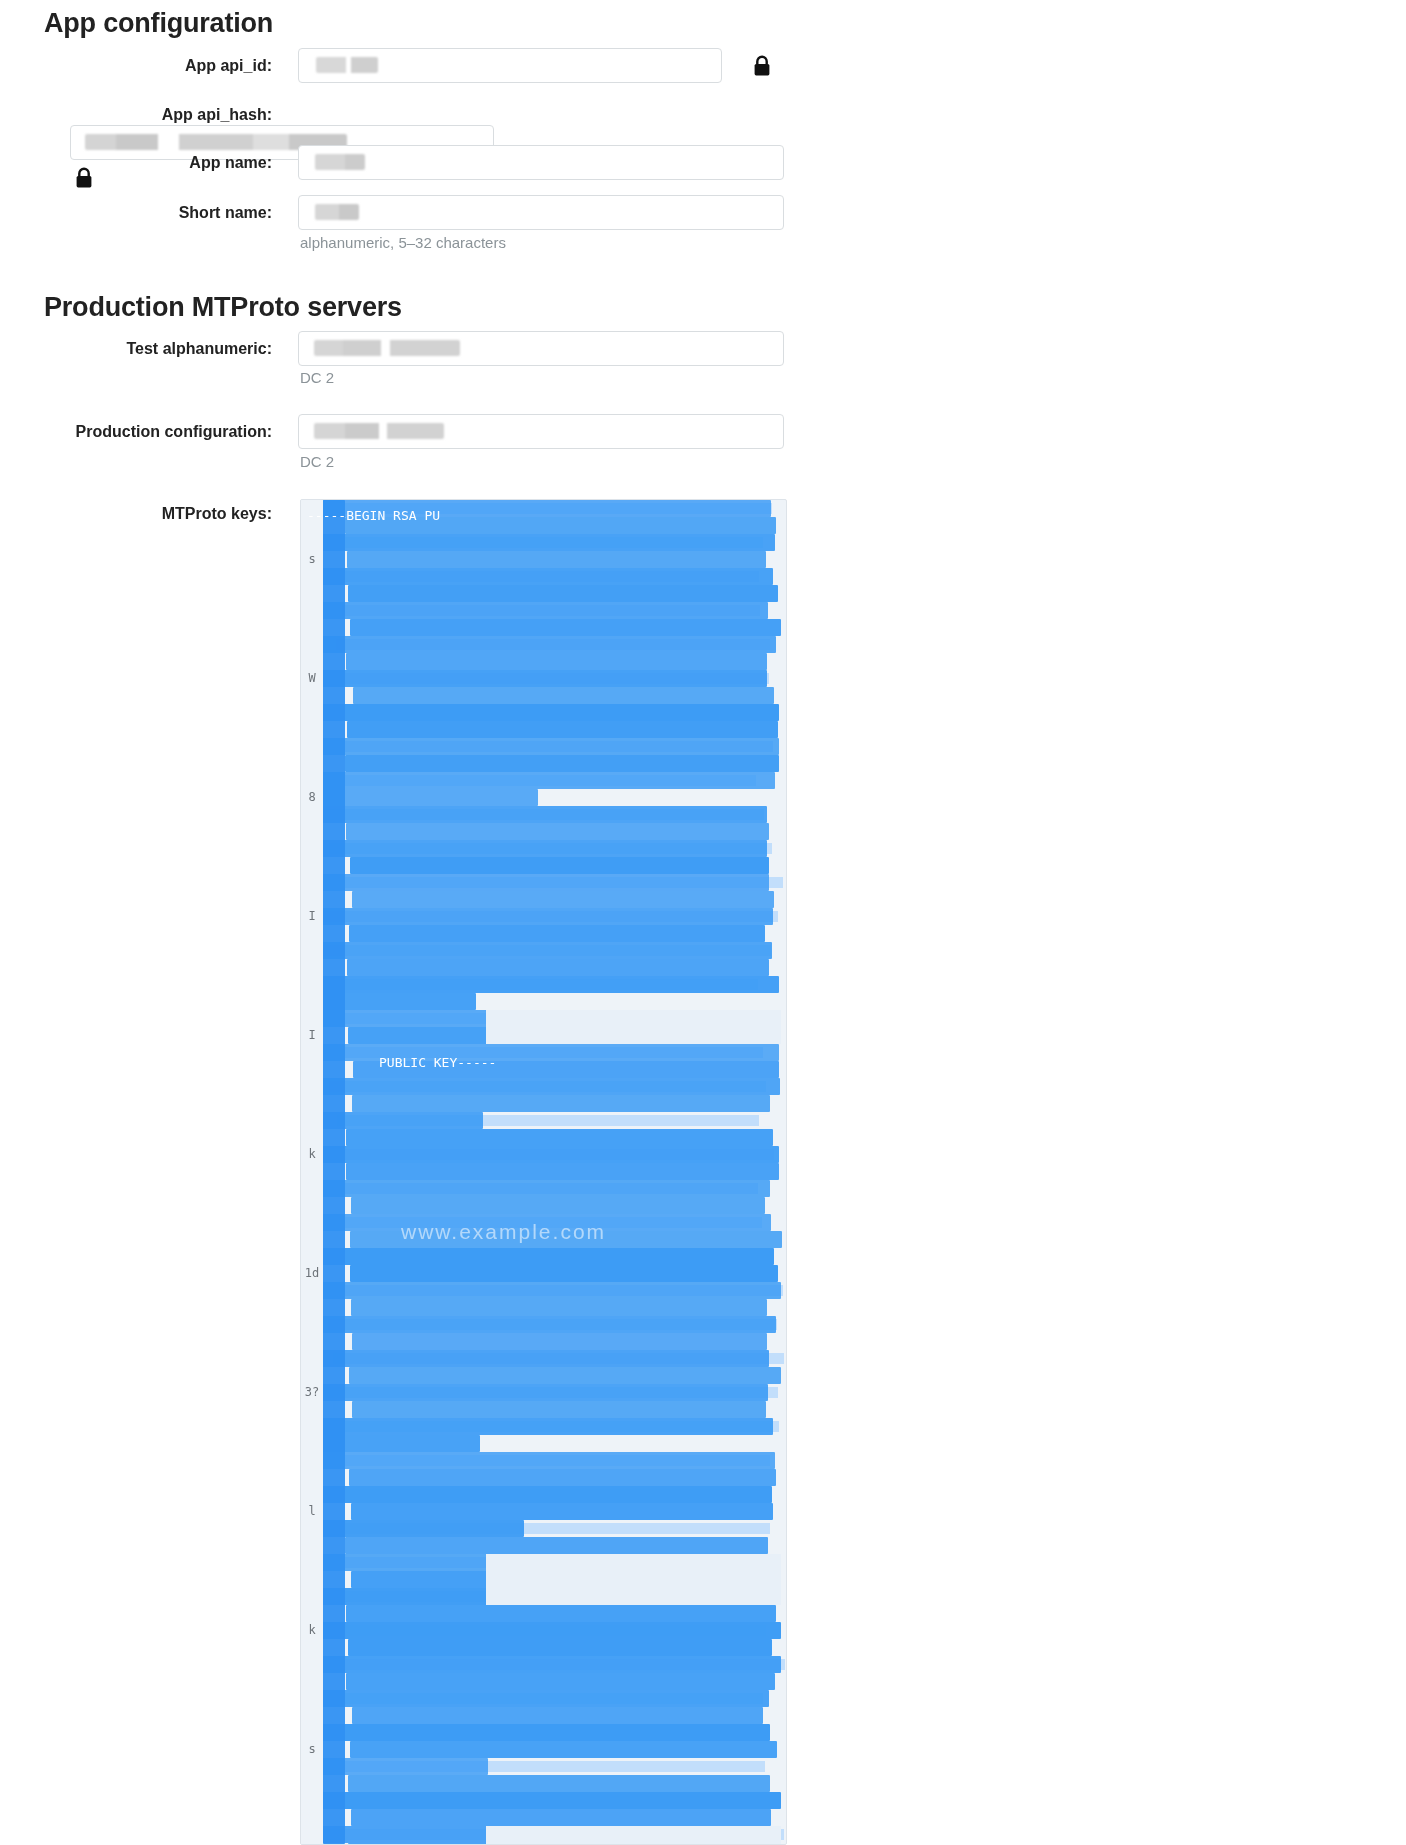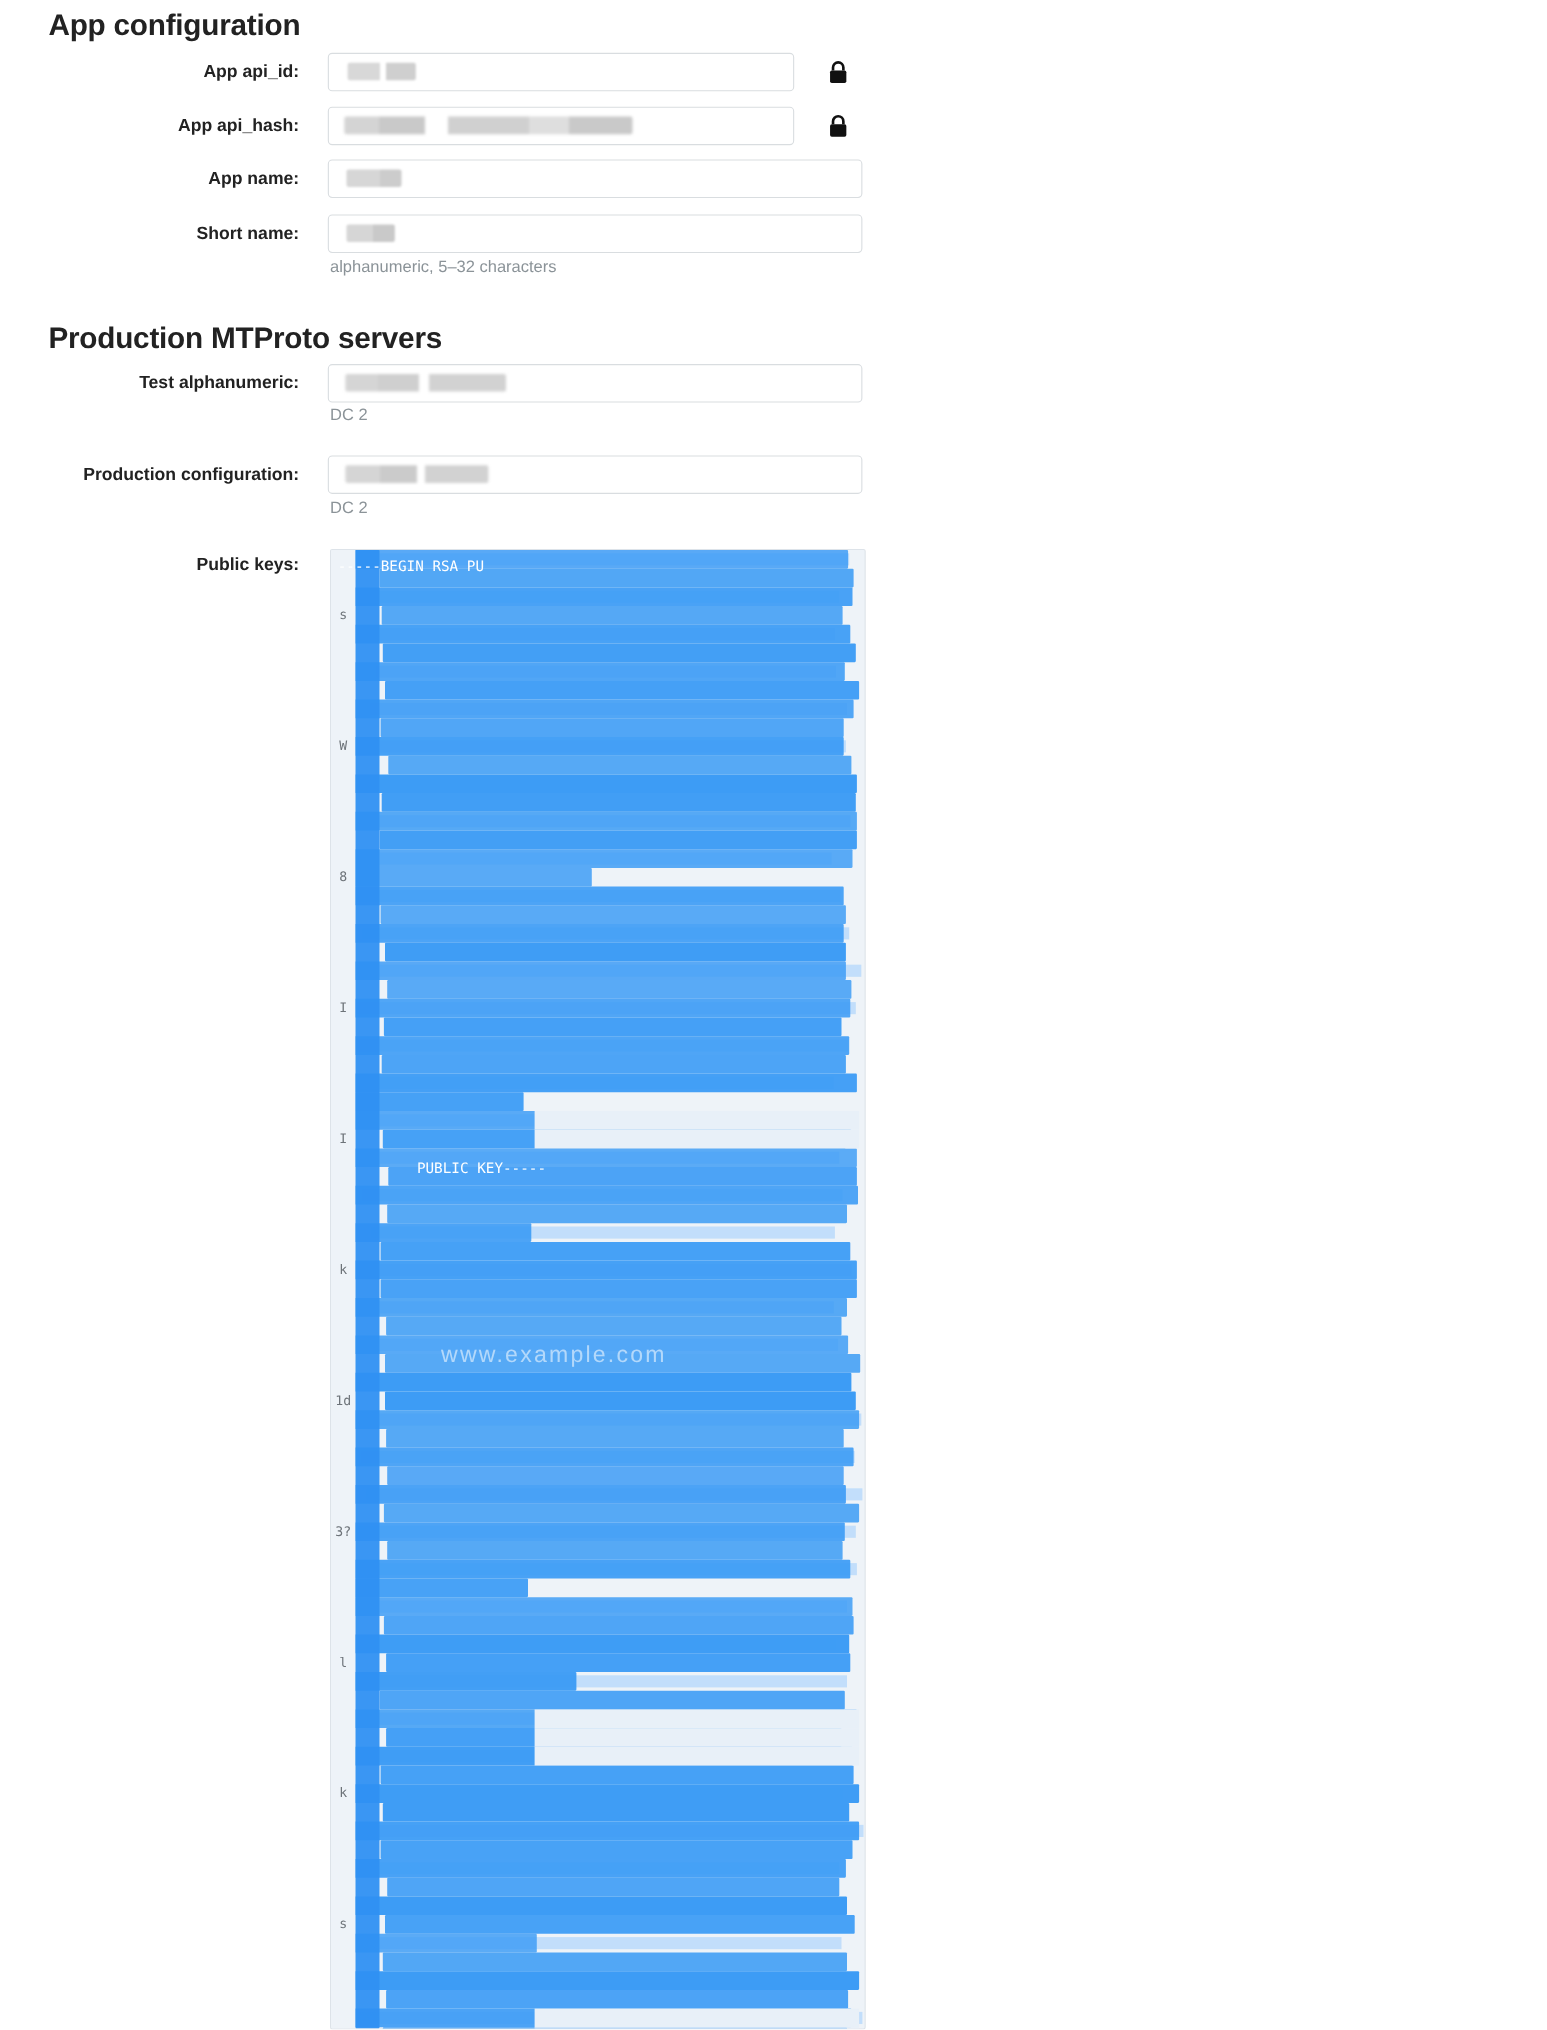--- a/index.html
+++ b/index.html
@@ -176,21 +176,21 @@
                    filter: blur(1.2px);"></span>
     </div>
     <span class="lock-icon" style="position:relative; margin-left:31px; top:7px;">
       <svg width="18" height="22" viewBox="0 0 18 22">
         <path d="M4.3 9V6.4a4.7 4.7 0 0 1 9.4 0V9" fill="none" stroke="#111" stroke-width="2.4"></path>
         <rect x="1.6" y="9" width="14.8" height="11.4" rx="1.6" fill="#111"></rect>
       </svg>
     </span>
   </div>
 
-  <div class="field-row" style="left:44px; top:97px;">
+  <div class="field-row" style="left:44px; top:97px;flex-direction:column;">
     <div class="field-label" style="width:228px;">App api_hash:</div>
     <div style="position:relative; margin-left:26px;">
       <input class="field-input" style="width: 424px;" type="text" value="">
       <span class="redact" style="left:15px; top:9px; width:262px; height:16px;
                    background:linear-gradient(90deg,#d4d4d4 0 12%,#c9c9c9 12% 28%,#ffffff 28% 36%,#d0d0d0 36% 64%,#dedede 64% 78%,#c9c9c9 78% 100%);
                    filter: blur(1.3px);"></span>
     </div>
     <span class="lock-icon" style="position:relative; margin-left:31px; top:7px;">
       <svg width="18" height="22" viewBox="0 0 18 22">
         <path d="M4.3 9V6.4a4.7 4.7 0 0 1 9.4 0V9" fill="none" stroke="#111" stroke-width="2.4"></path>
@@ -240,21 +240,21 @@
     <div style="position:relative; margin-left:26px;">
       <input class="field-input" style="width: 486px;" type="text" value="">
       <span class="redact" style="left:16px; top:9px; width:130px; height:16px;
                    background:linear-gradient(90deg,#d5d5d5 0 24%,#cbcbcb 24% 50%,#ffffff 50% 56%,#d2d2d2 56% 100%);
                    filter: blur(1.3px);"></span>
     </div>
   </div>
 
   <div class="hint" style="left:300px; top:453px;">DC 2</div>
 
-  <div class="keys-label">Public keys:</div>
+  <div class="keys-label">MTProto keys:</div>
 
   <div class="keys-wrap">
     <div class="keys-canvas" id="keys-canvas">
         <div class="kband" style="left: 29.4525px; top: 3px; width: 442.057px;"></div>
         <div class="kband" style="left: 36.6678px; top: 37px; width: 425.743px;"></div>
         <div class="kband" style="left: 34.0391px; top: 71px; width: 423.684px;"></div>
         <div class="kband" style="left: 41.0755px; top: 105px; width: 418.336px;"></div>
         <div class="kband" style="left: 35.4138px; top: 139px; width: 433.477px;"></div>
         <div class="kband" style="left: 42.7185px; top: 173px; width: 424.806px;"></div>
         <div class="kband" style="left: 39.5961px; top: 207px; width: 420.239px;"></div>

